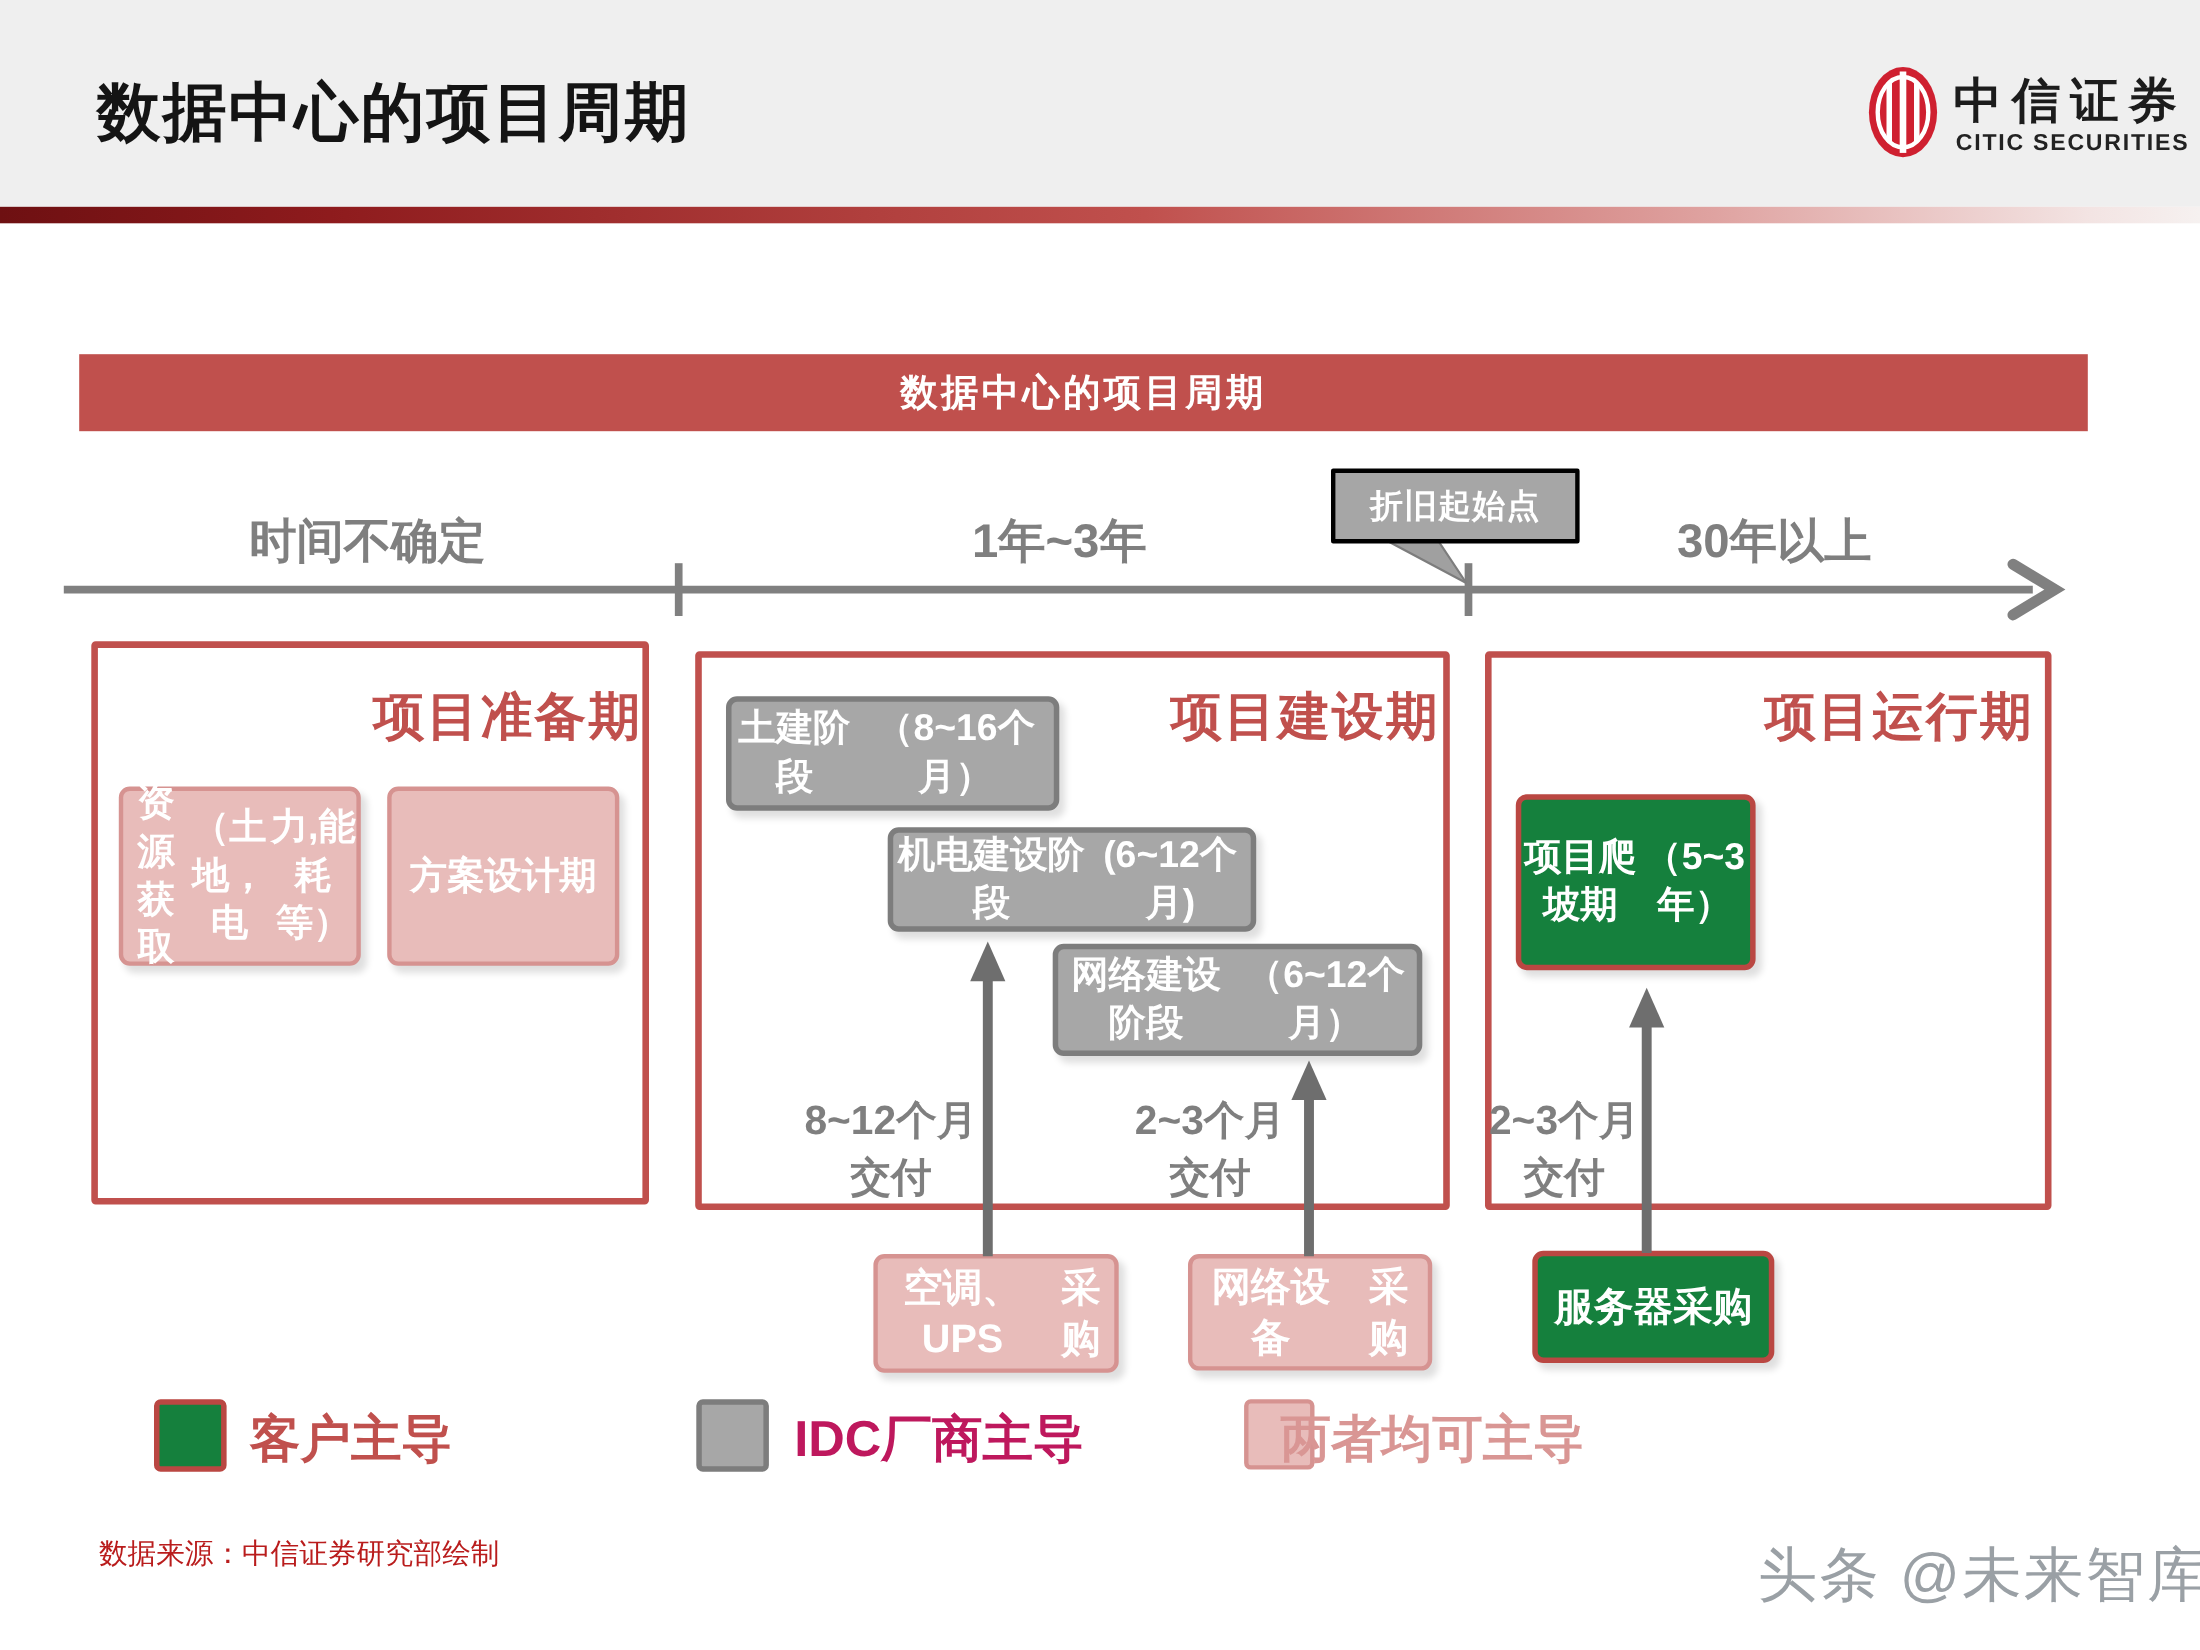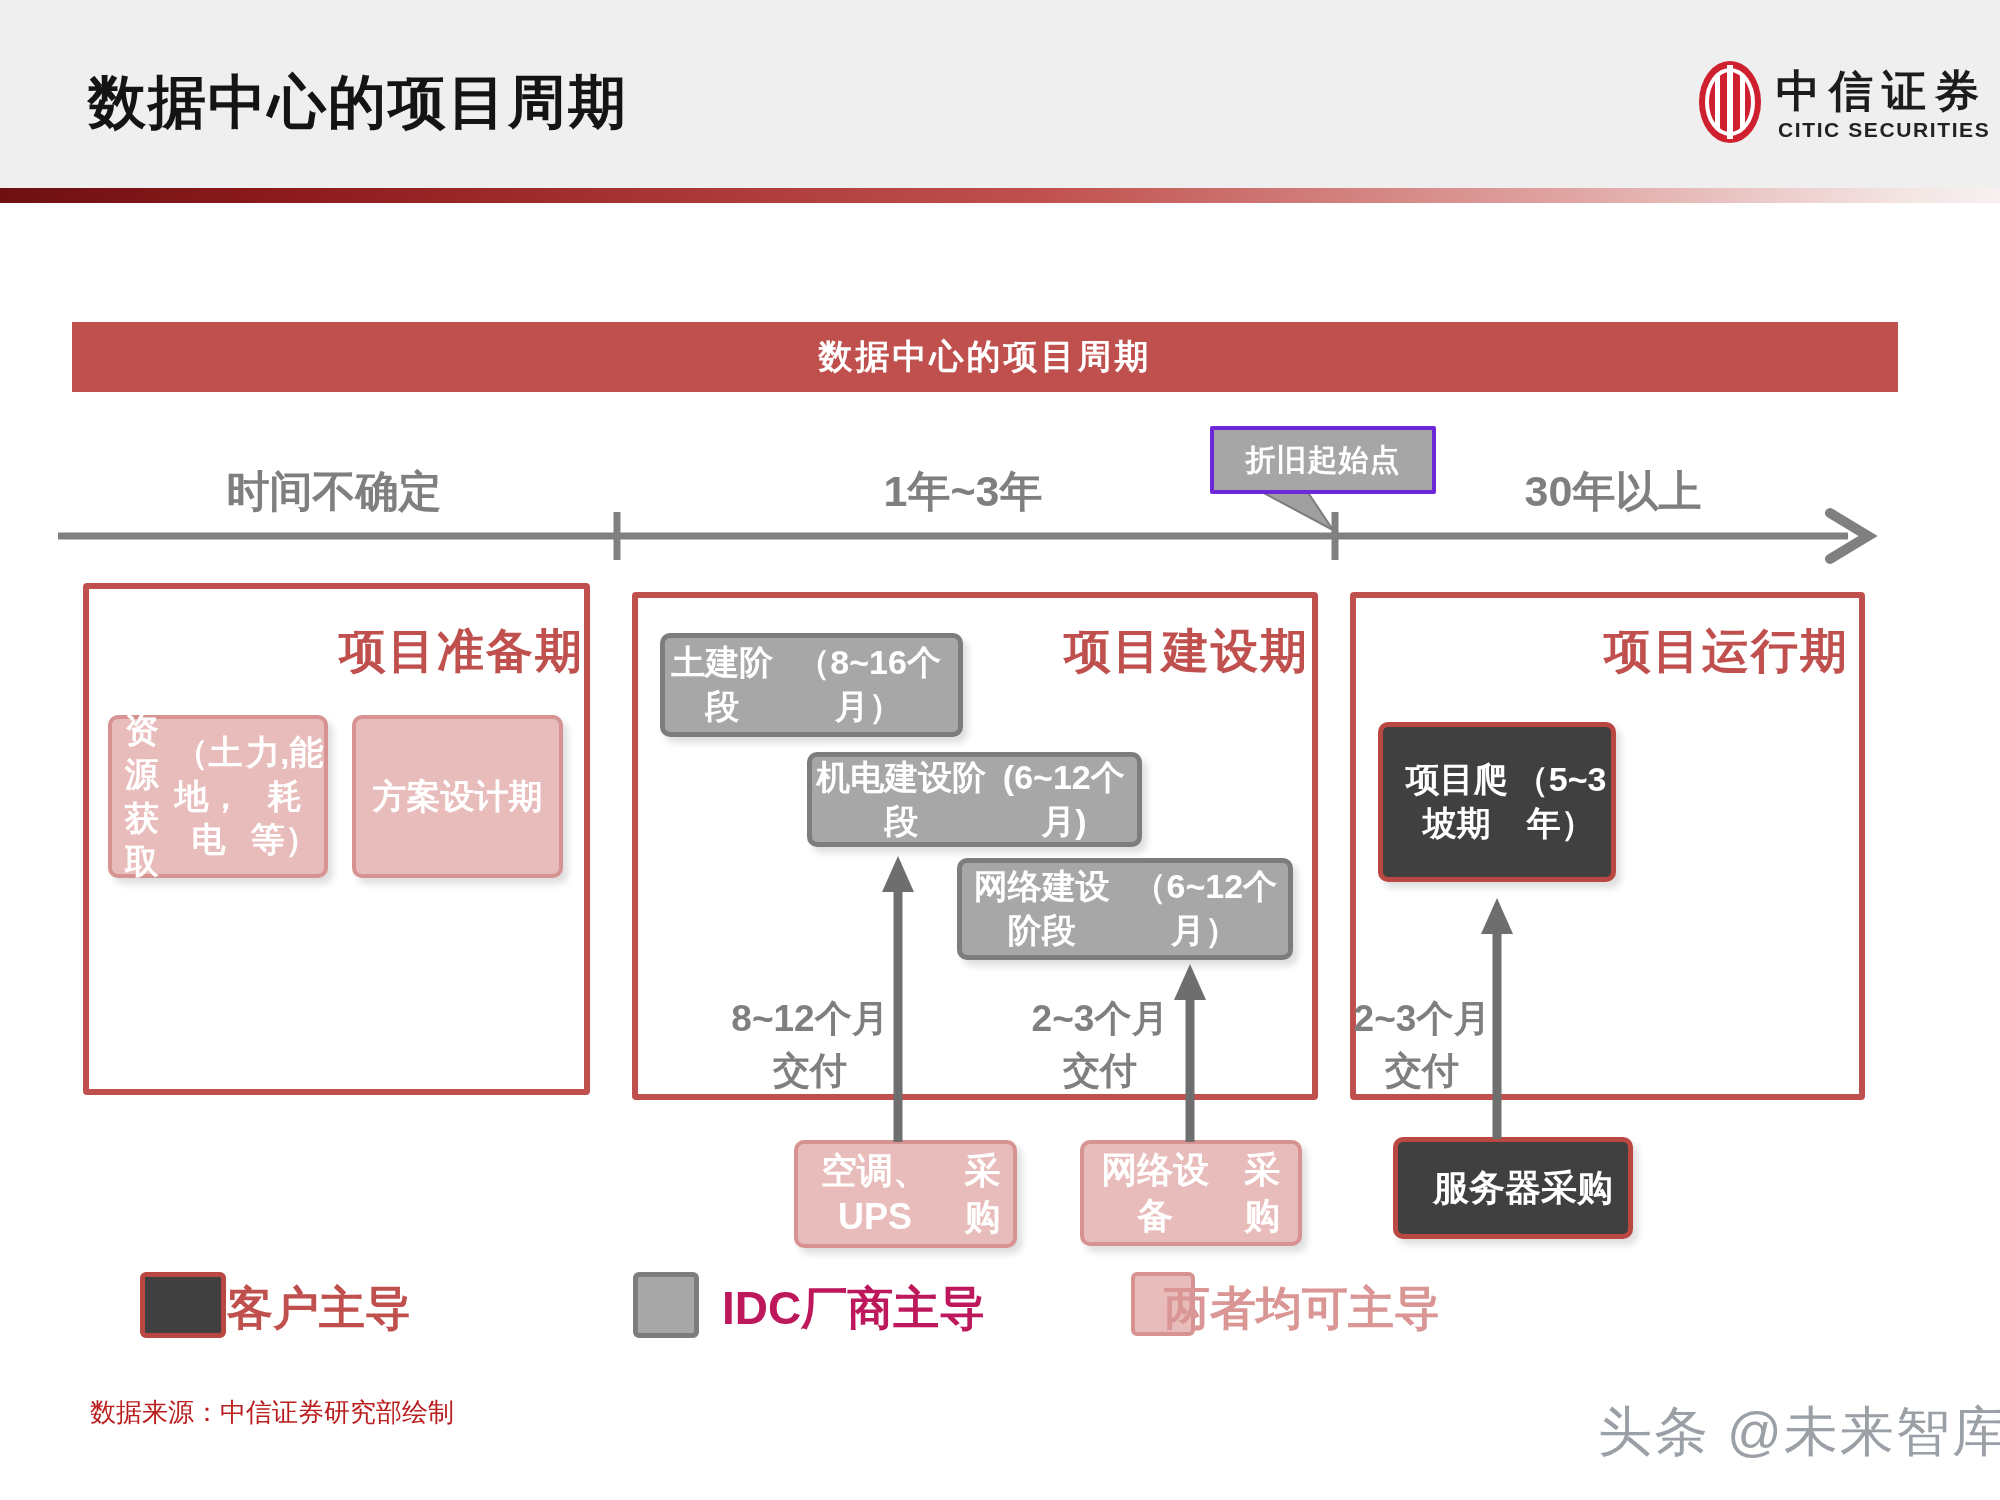--- a/index.html
+++ b/index.html
@@ -13,33 +13,33 @@
   #logo{position:absolute;left:1698px;top:60px;width:290px;height:95px;}
   #logo-cn{position:absolute;left:78px;top:2px;font-family:"Liberation Serif","DejaVu Serif",serif;
     font-size:44px;font-weight:bold;color:#1c1c1c;letter-spacing:9px;white-space:nowrap;}
   #logo-en{position:absolute;left:80px;top:58px;font-size:21px;font-weight:bold;color:#222;letter-spacing:1.6px;white-space:nowrap;}
   
   #banner{position:absolute;left:72px;top:322px;width:1826px;height:70px;background:#c0504d;
     display:flex;align-items:center;justify-content:center;}
   #banner span{color:#fff;font-size:34px;font-weight:bold;letter-spacing:3px;}
   
   .tl-label{position:absolute;top:463px;transform:translateX(-50%);color:#7f7f7f;font-size:43px;font-weight:bold;white-space:nowrap;}
-  #callout{position:absolute;left:1210px;top:426px;width:218px;height:60px;background:#a6a6a6;border:4px solid #6d28d9;
+  #callout{position:absolute;left:1210px;top:426px;width:218px;height:60px;background:#a6a6a6;border:4px solid #000000;
     display:flex;align-items:center;justify-content:center;z-index:6;border-radius:2px;}
   #callout span{color:#fff;font-size:30px;font-weight:bold;letter-spacing:1px;}
   
   .phase{position:absolute;border:6px solid #c0504d;border-radius:4px;background:transparent;z-index:1;}
   .phase-title{position:absolute;color:#c0504d;font-size:47px;font-weight:bold;letter-spacing:2px;white-space:nowrap;z-index:2;}
   
   .node{position:absolute;border-radius:10px;display:flex;flex-direction:row;align-items:center;justify-content:center;
     text-align:center;color:#fff;font-weight:bold;z-index:2;box-shadow:5px 6px 7px rgba(0,0,0,0.13);}
   .node span{display:block;line-height:1.28;}
   .node-pink{background:#e8bcba;border:4px solid #d69391;}
   .node-gray{background:#a7a7a7;border:5px solid #7d7d7d;}
-  .node-red{background:#404040;border:5px solid #ba4742;padding-left:20px;}
+  .node-red{background:#15803d;border:5px solid #ba4742;}
   .fs34 span{font-size:34px;}
   .fs36 span{font-size:36px;}
   
   .delivery{position:absolute;transform:translateX(-50%);text-align:center;color:#7f7f7f;font-size:37px;font-weight:bold;line-height:1.4;z-index:2;}
   .delivery span{display:block;}
   
   .swatch{position:absolute;width:56px;height:56px;border-radius:6px;z-index:2;}
   .legend-label{position:absolute;font-size:46px;font-weight:bold;white-space:nowrap;z-index:2;}
   
   #source-note{position:absolute;left:90px;top:1395px;font-size:26px;color:#b91c1c;}

